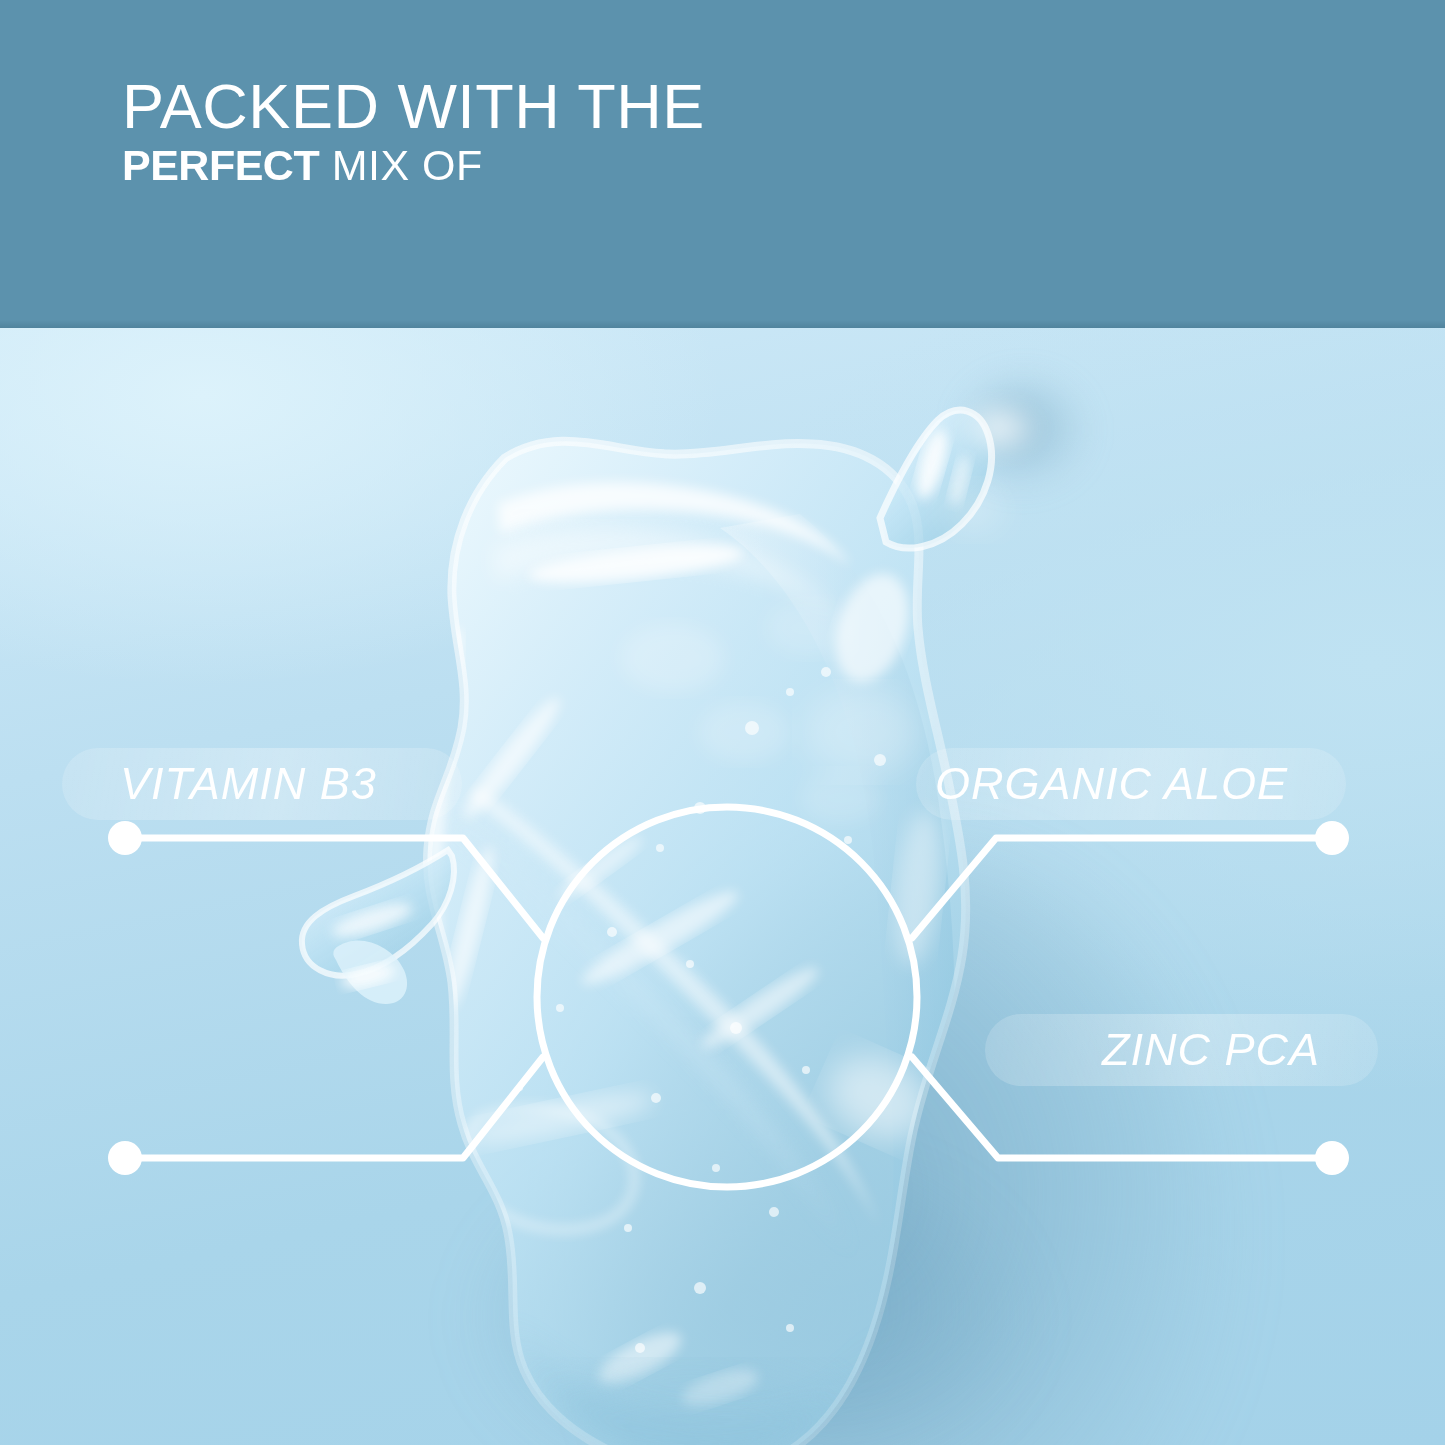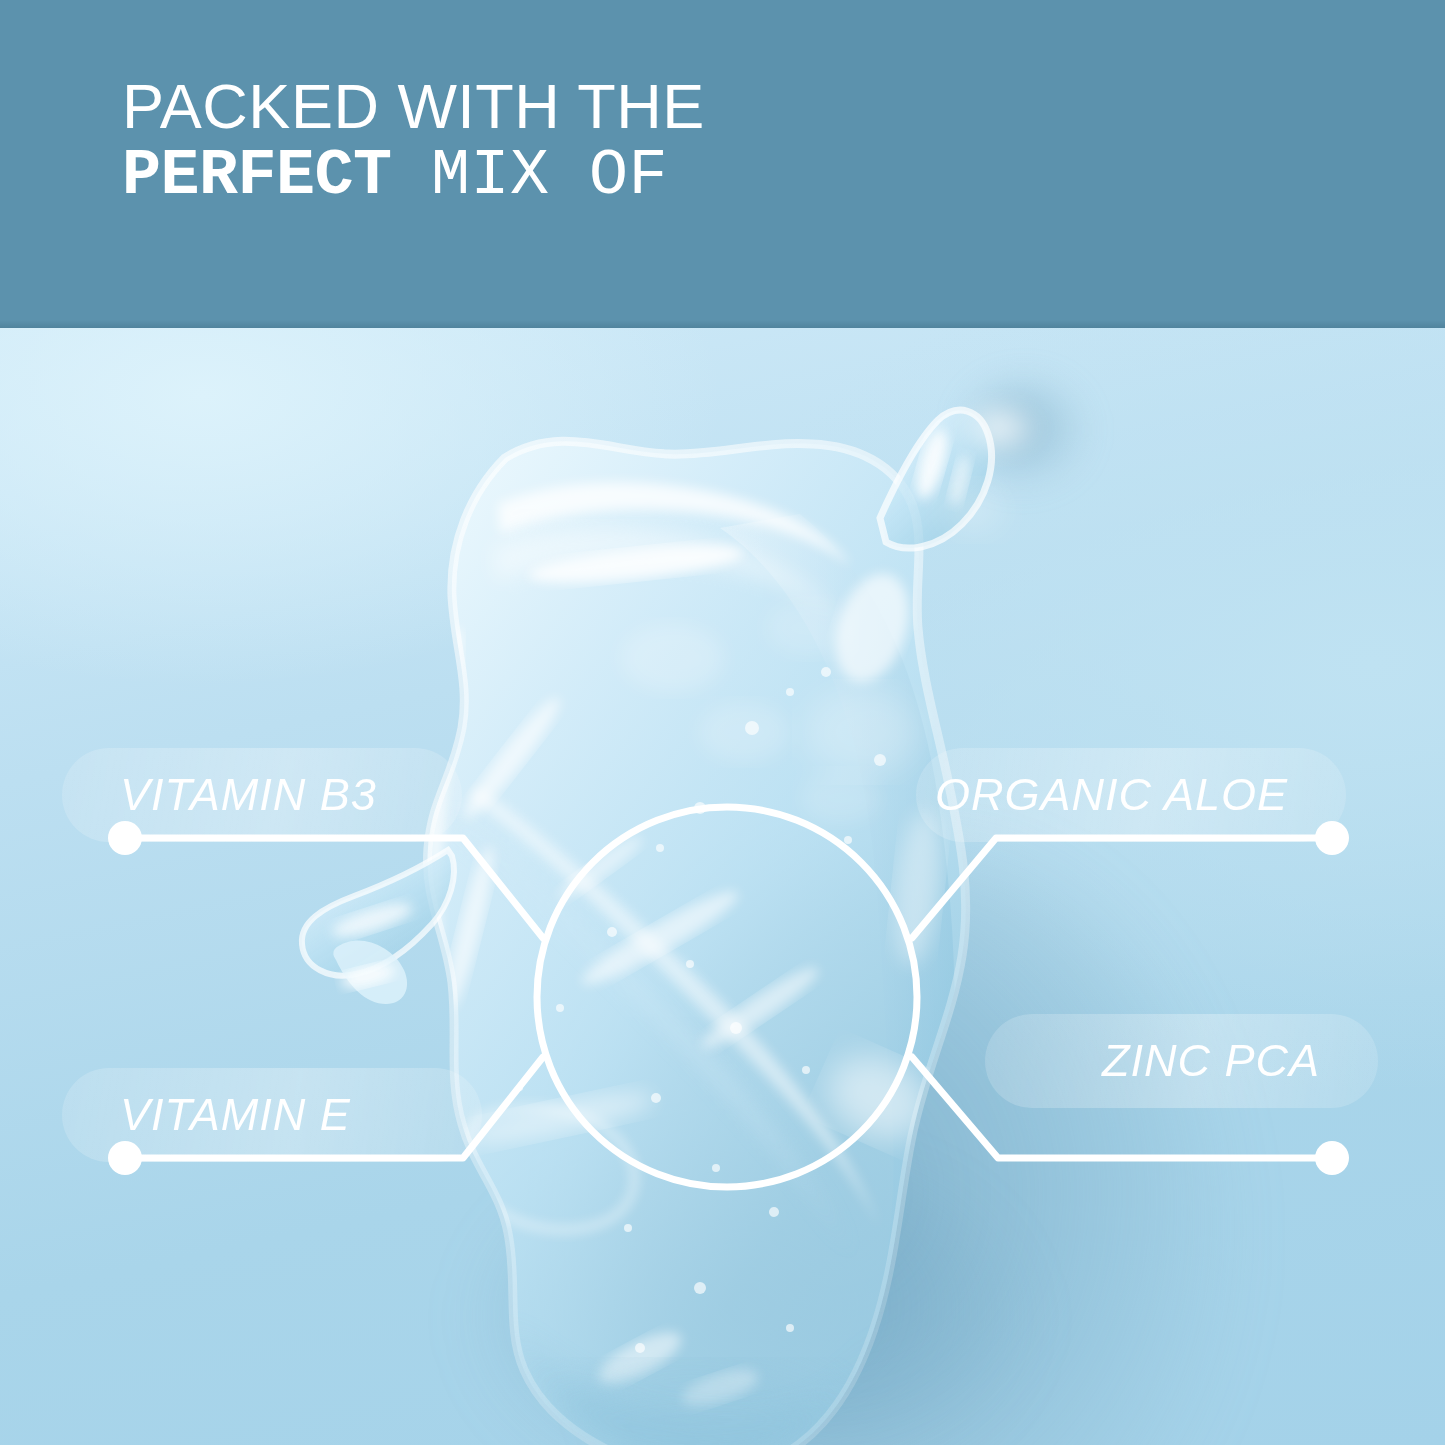--- a/index.html
+++ b/index.html
@@ -50,25 +50,24 @@
     white-space: nowrap;
     line-height: 1.0;
   }
   .hl-1 {
     font-size: 63px;
     font-weight: 300;
     letter-spacing: 0.5px;
     padding-bottom: 6px;
   }
   .hl-2 {
-    font-size: 65px;
+    font-size: 43px;
     font-weight: 300;
     letter-spacing: 0.5px;
     padding-bottom: 6px;
-    font-family: Liberation Mono, monospace;
   }
   .hl-2 .strong {
     font-weight: 700;
     letter-spacing: -0.5px;
   }
   .hl-3 {
     font-size: 63px;
     font-weight: 700;
     letter-spacing: -0.5px;
     padding-bottom: 10px;
@@ -143,21 +142,21 @@
     width: 1445px;
     height: 1445px;
     z-index: 30;
     pointer-events: none;
   }
   .diagram svg { display: block; }
 
   
   .pill {
     position: absolute;
-    height: 94px;
+    height: 72px;
     z-index: 32;
     border-radius: 47px;
     background: linear-gradient(100deg, rgba(255,255,255,0.16) 0%, rgba(255,255,255,0.30) 55%, rgba(255,255,255,0.14) 100%);
     display: flex;
     align-items: center;
     box-sizing: border-box;
   }
   .pill-label {
     color: #ffffff;
     font-size: 45px;
@@ -381,23 +380,20 @@
       <span class="hl-line hl-2"><span class="strong">PERFECT</span><span> MIX OF</span></span>
     </div>
   </div>
 
   <div class="pill left" id="pill-b3">
     <span class="pill-label">VITAMIN B3</span>
   </div>
   <div class="pill right" id="pill-aloe">
     <span class="pill-label">ORGANIC ALOE</span>
   </div>
-  <div class="pill left" id="pill-e">
-    <span class="pill-label">VITAMIN E</span>
-  </div>
   <div class="pill right" id="pill-zinc">
     <span class="pill-label">ZINC PCA</span>
   </div>
 
   <div class="diagram">
     <svg width="1445" height="1445" viewBox="0 0 1445 1445">
       <g stroke="#ffffff" stroke-width="7" fill="none" stroke-linecap="round" stroke-linejoin="round">
 
         <path d="M125,838 L463,838 L543,938"></path>
 

